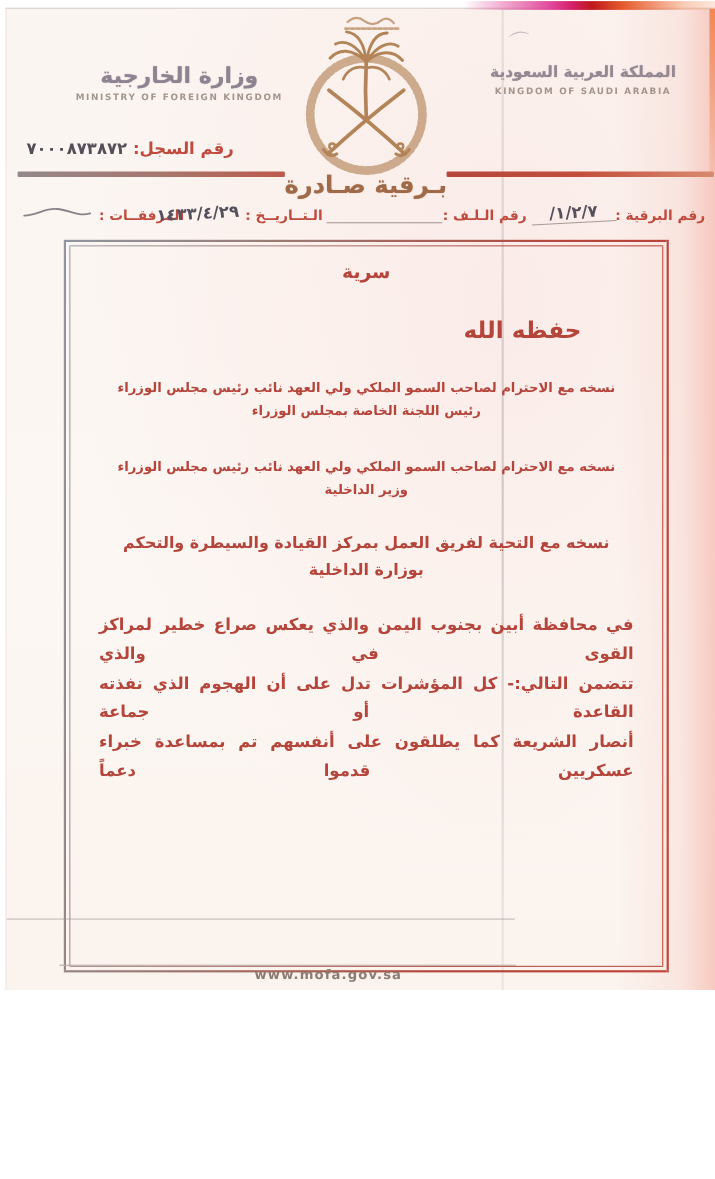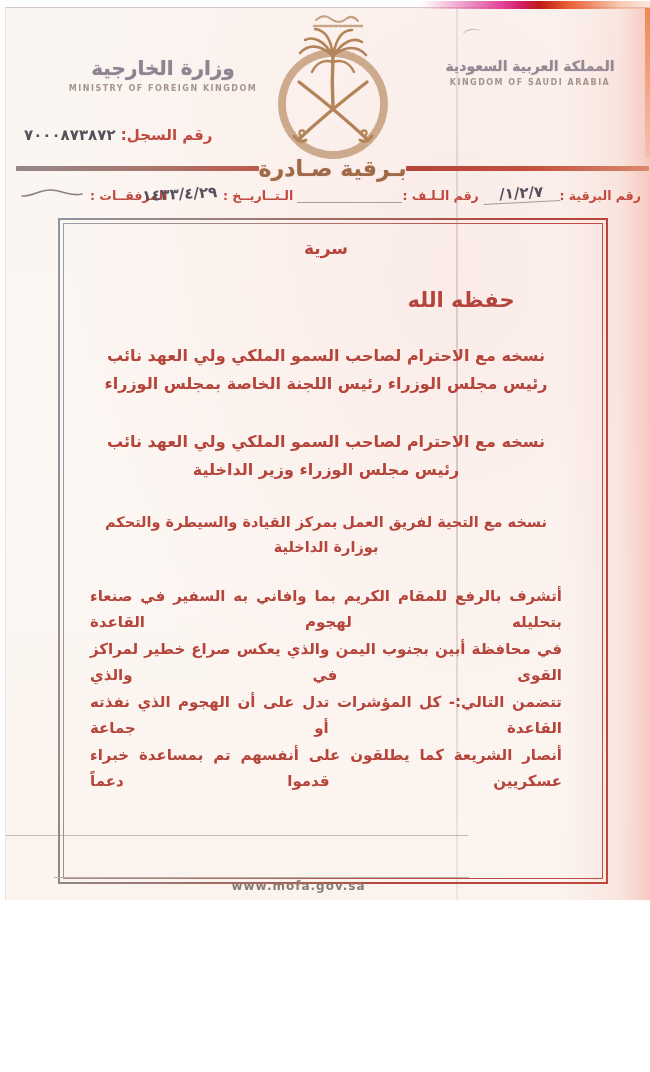--- a/index.html
+++ b/index.html
@@ -48,21 +48,21 @@
   .encap{font-size:8px;letter-spacing:1.5px;color:#a5948c;margin-top:4px;font-weight:bold;}
   .record-line{
     position:absolute;left:18px;top:118px;width:230px;direction:rtl;text-align:left;
     font-size:15px;font-weight:bold;
   }
   .record-line .lbl{color:#c04a3e;}
   .record-line .num{color:#554f58;letter-spacing:1px;}
   .emblem{position:absolute;left:252px;top:4px;width:150px;height:150px;}
   
   .doctype-row{
-    position:absolute;left:0;right:0;top:148px;display:flex;align-items:center;
+    position:absolute;left:0;right:0;top:148px;display:flex;align-items:flex-start;
   }
   .doctype-row .line{height:5px;flex:1;border-radius:1px;}
   .doctype-row .line.l{background:linear-gradient(90deg,#94888a 0%, #a8766c 55%, #bd5a4c 100%);margin-left:10px;}
   .doctype-row .line.r{background:linear-gradient(90deg,#b5443a 0%, #c24f3c 50%, #d98a6e 100%);margin-right:2px;}
   .doctype{
     font-size:22px;font-weight:bold;color:#a06a48;letter-spacing:2px;white-space:nowrap;
     text-shadow:0 0 1px rgba(160,106,72,.6);
   }
   
   .fields-row{
@@ -79,31 +79,31 @@
   .f-date{width:96px;text-align:center;margin-left:-30px;position:relative;z-index:2;}
   .squig{width:64px;margin-right:6px;}
   
   .box-outer{
     position:absolute;left:52px;top:210px;width:546px;height:662px;
     border:2.5px solid;border-image:linear-gradient(100deg,#8f96a0 0%, #9a7a74 30%, #b6443a 70%, #c0463c 100%) 1;
   }
   .box-inner{
     position:absolute;inset:3px;overflow:hidden;direction:rtl;
     border:1.5px solid;border-image:linear-gradient(100deg,#9aa0a8 0%, #a8827c 30%, #b94c40 70%, #c24e42 100%) 1;
-    padding:10px 40px 0 26px;box-sizing:border-box;
+    padding:10px 26px 0 26px;box-sizing:border-box;
   }
   .classification{text-align:center;font-size:17px;font-weight:bold;color:#b5443a;margin-top:4px;}
   .addr-row{display:flex;align-items:baseline;margin-top:30px;font-weight:bold;color:#b5443a;}
   .addr-spacer{width:46px;}
   .addr-main{flex:1;text-align:center;font-size:17px;}
   .addr-bless{width:110px;text-align:center;font-size:21px;}
   .cc{
     text-align:center;font-weight:bold;color:#b5443a;line-height:1.75;margin:26px auto 0 auto;
   }
-  .cc1,.cc2{font-size:16px;max-width:468px;margin-top:30px;}
+  .cc1,.cc2{font-size:12px;max-width:468px;margin-top:30px;}
   .cc3{font-size:16.5px;max-width:500px;}
   .cc4{font-size:14.5px;max-width:520px;letter-spacing:0;}
   .body-par{margin-top:22px;color:#b5443a;font-weight:bold;font-size:15px;}
   .body-par .bl{
     line-height:26.5px;text-align:justify;text-align-last:justify;white-space:normal;
   }
   
   .footer-line{position:absolute;left:48px;top:869px;width:415px;height:1px;background:#bcaaa3;}
   .footer-url{
     position:absolute;left:0;right:60px;top:871px;text-align:center;
@@ -195,21 +195,20 @@
       <div class="addr-row">
         <span class="addr-spacer"></span>
         <span class="addr-bless">حفظه الله</span>
       </div>
 
       <div class="cc cc1">نسخه مع الاحترام لصاحب السمو الملكي ولي العهد نائب رئيس مجلس الوزراء رئيس اللجنة الخاصة بمجلس الوزراء</div>
       <div class="cc cc2">نسخه مع الاحترام لصاحب السمو الملكي ولي العهد نائب رئيس مجلس الوزراء وزير الداخلية</div>
       <div class="cc cc4">نسخه مع التحية لفريق العمل بمركز القيادة والسيطرة والتحكم بوزارة الداخلية</div>
 
       <div class="body-par">
-        <div class="bl">أتشرف بالرفع للمقام الكريم بما وافاني به السفير في صنعاء بتحليله لهجوم القاعدة</div>
         <div class="bl">في محافظة أبين بجنوب اليمن والذي يعكس صراع خطير لمراكز القوى في والذي</div>
         <div class="bl">تتضمن التالي:- كل المؤشرات تدل على أن الهجوم الذي نفذته القاعدة أو جماعة</div>
         <div class="bl">أنصار الشريعة كما يطلقون على أنفسهم تم بمساعدة خبراء عسكريين قدموا دعماً</div>
 
       </div>
     </div>
   </div>
 
   <div class="crease-h"></div>
 

